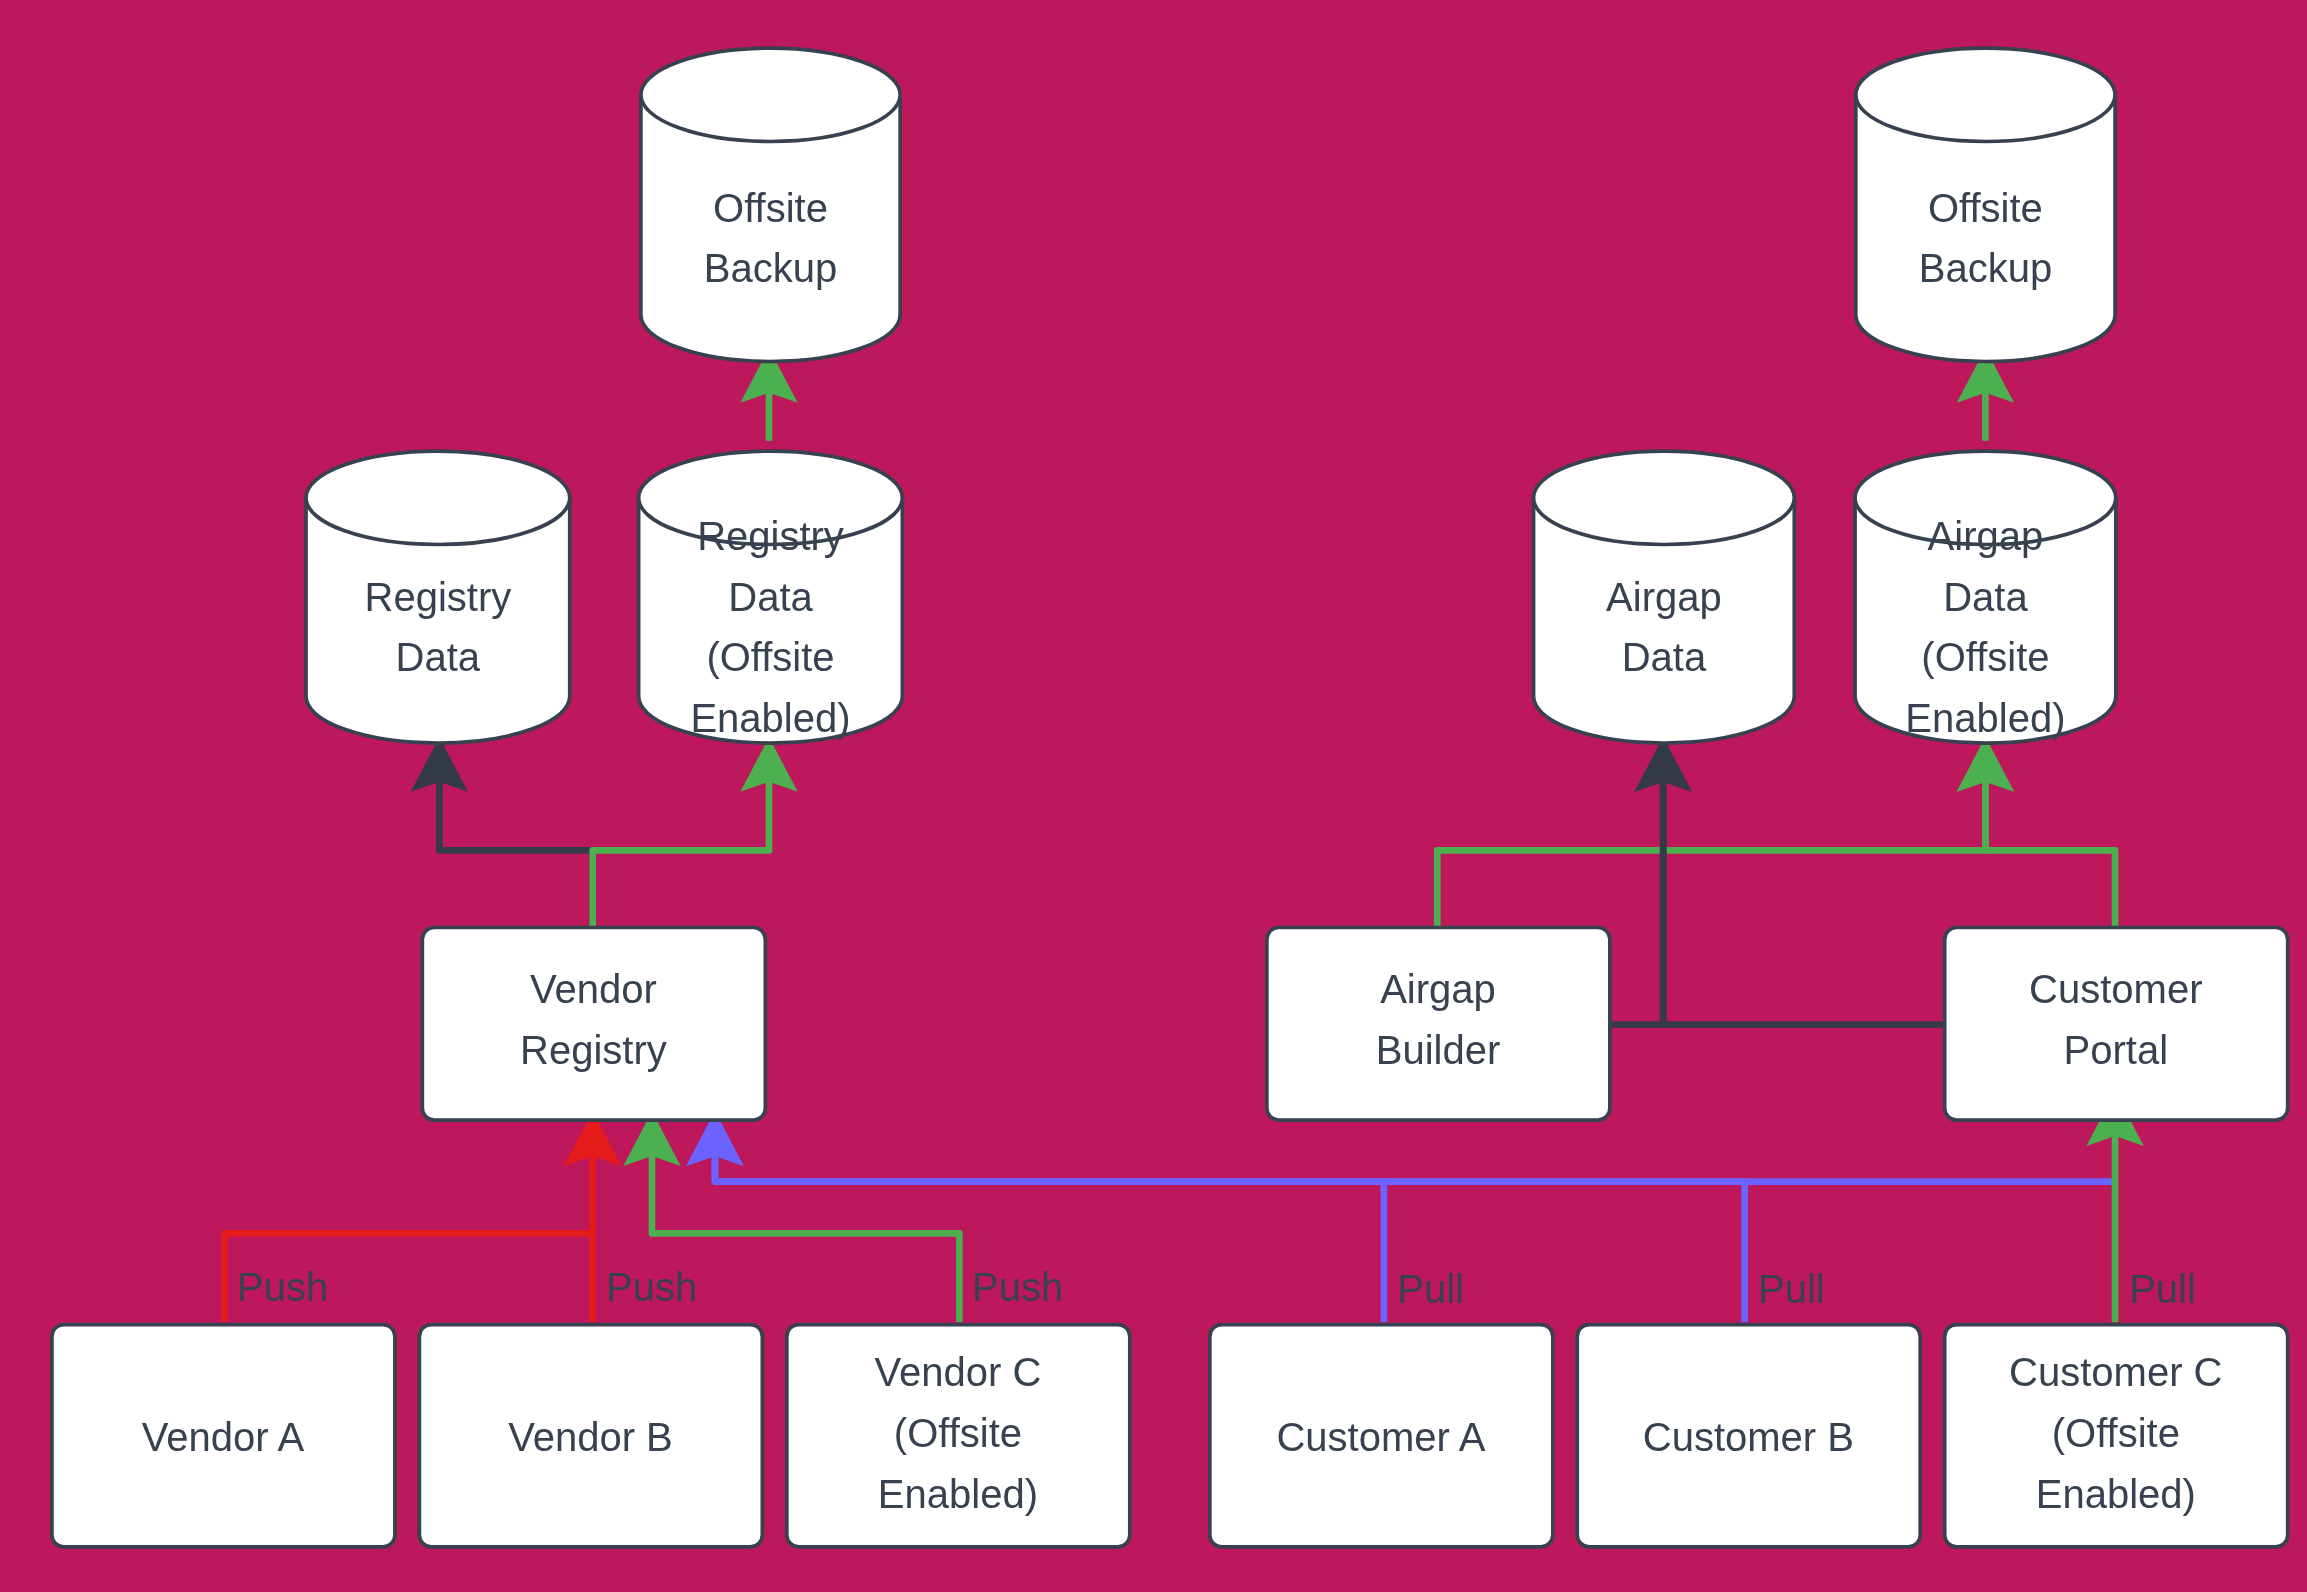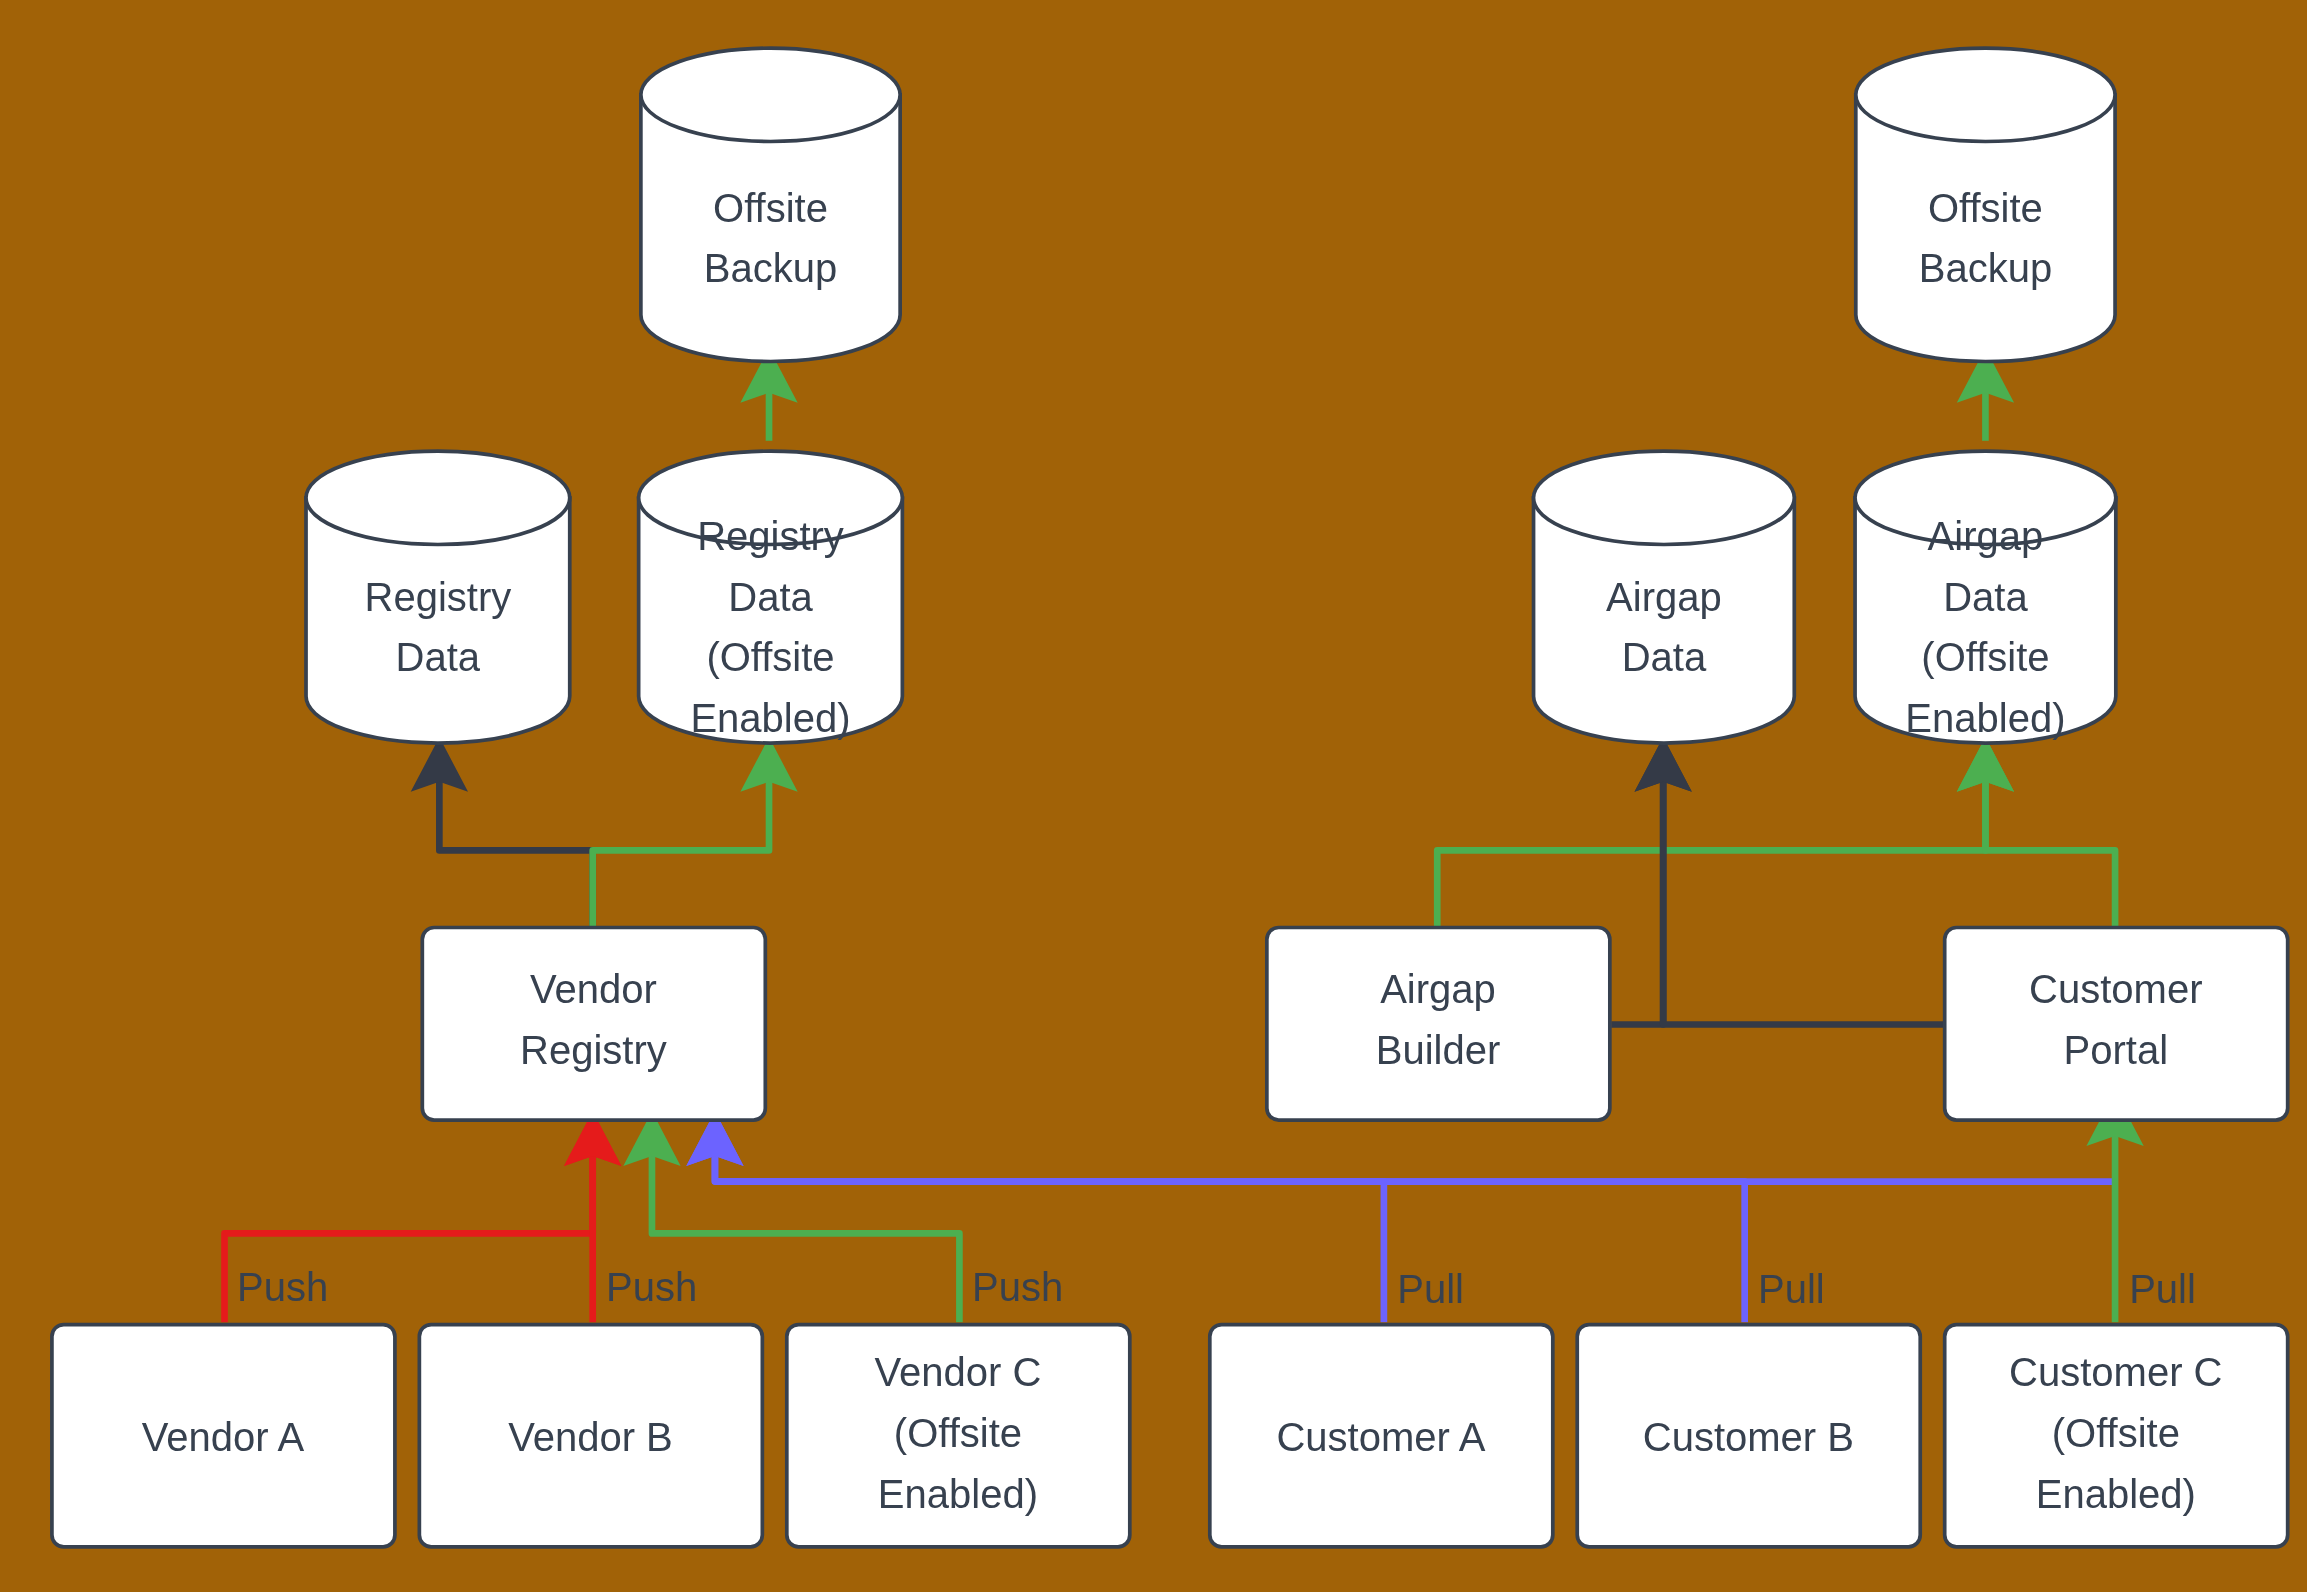--- a/index.html
+++ b/index.html
@@ -1,17 +1,17 @@
 <!DOCTYPE html>
 <html style="font-size:12px"><head>
 <meta charset="utf-8">
 <style>
   html,body{margin:0;padding:0;background:#ffffff;}
   body{font-family:"Liberation Sans", sans-serif;}
-  #stage{position:relative;width:2307px;height:1592px;background:#a16207;overflow:hidden;}
+  #stage{position:relative;width:2307px;height:1592px;background:#be185d;overflow:hidden;}
   svg#diagram{position:absolute;left:0;top:0;width:2307px;height:1592px;display:block;}
   .node-box{fill:#ffffff;stroke:#37414f;stroke-width:5;}
   .cyl-body{fill:#ffffff;stroke:#37414f;stroke-width:5;}
   .cyl-top{fill:#ffffff;stroke:#37414f;stroke-width:5;}
   .edge{fill:none;stroke-width:9;stroke-linecap:butt;stroke-linejoin:round;}
   .lbl{fill:#37414f;font-family:"Liberation Sans", sans-serif;font-size:54px;text-anchor:middle;dominant-baseline:middle;}
   .edgelbl{fill:#37414f;font-family:"Liberation Sans", sans-serif;font-size:54px;text-anchor:start;dominant-baseline:middle;}
 </style>
 </head>
 <body>

